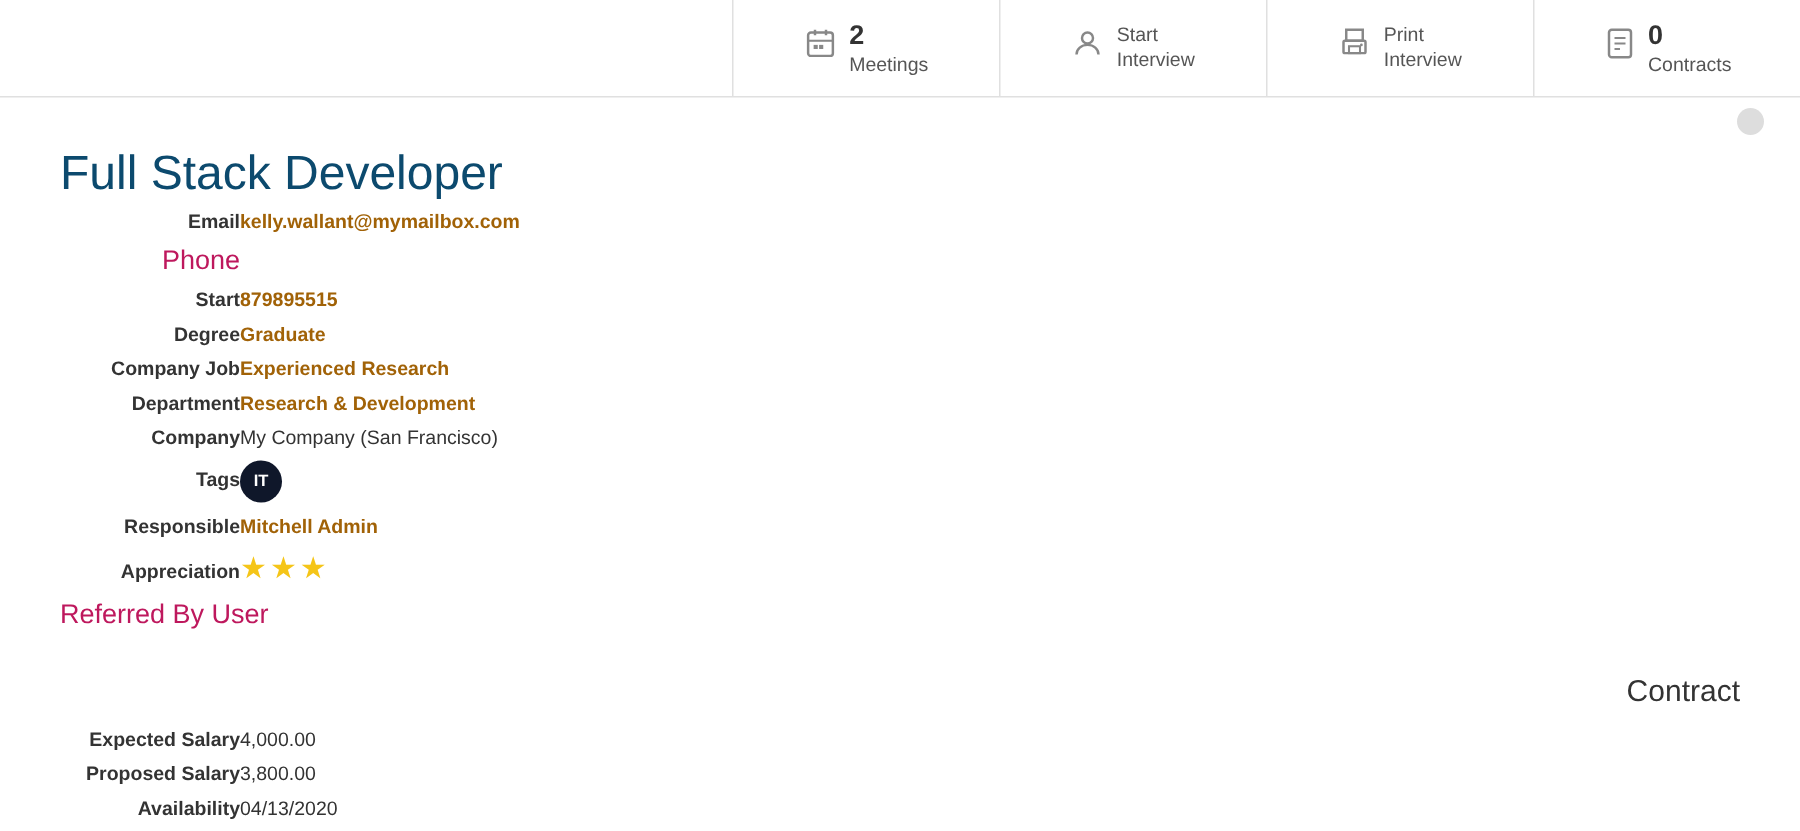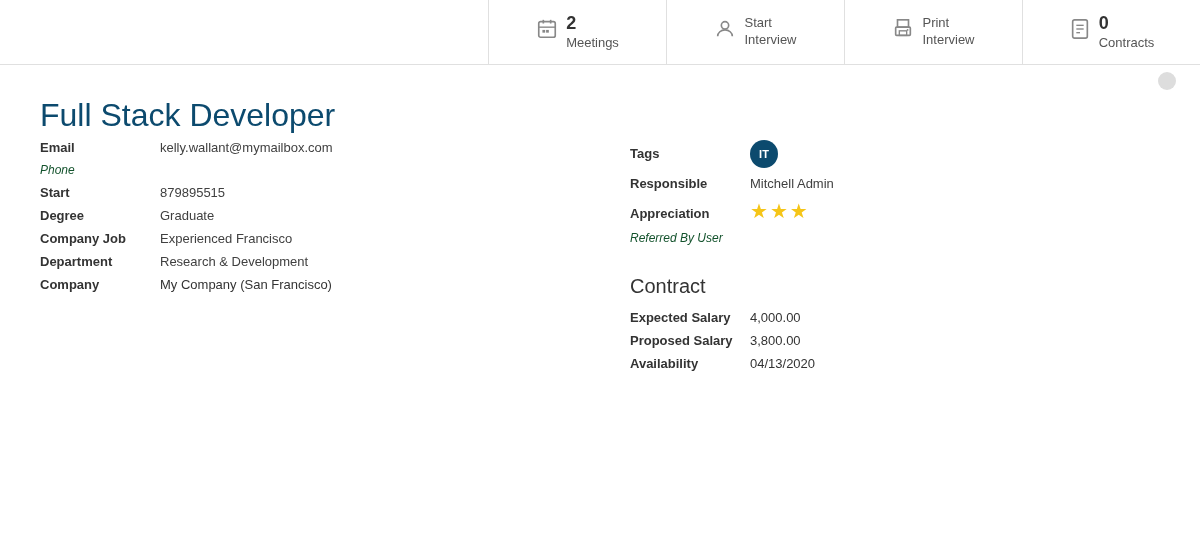--- a/index.html
+++ b/index.html
@@ -43,22 +43,23 @@
     .applicant-name {
       font-size: 16px;
       font-weight: 500;
       color: #333;
       margin-bottom: 28px;
     }
 
     
     .info-grid {
       display: grid;
-      grid-template-columns: 1fr 1fr;
+      grid-template-columns: 1fr;
       gap: 0 60px;
+      text-align: right;
     }
 
     
     .section-title {
       font-size: 20px;
       font-weight: 400;
       color: #333;
       margin-bottom: 12px;
       margin-top: 30px;
     }
@@ -70,38 +71,38 @@
       margin-bottom: 8px;
     }
     .field-label {
       font-weight: 700;
       color: #333;
       min-width: 120px;
       font-size: 13px;
     }
     .field-label-light {
       font-weight: 400;
-      color: #14532d;
+      color: #be185d;
       min-width: 120px;
-      font-size: 12px;
-      font-style: italic;
+      font-size: 18px;
     }
     .field-value {
       color: #333;
       font-size: 13px;
     }
     .field-value-link {
-      color: #404040;
+      color: #a16207;
       font-size: 13px;
       cursor: pointer;
+      font-weight: bold;
     }
 
     
     .tag-badge {
-      background: #0c4a6e;
+      background: #0f172a;
       color: #fff;
       border-radius: 50%;
       width: 28px;
       height: 28px;
       display: inline-flex;
       align-items: center;
       justify-content: center;
       font-size: 11px;
       font-weight: 700;
     }
@@ -218,21 +219,21 @@
         </div>
 
         <div class="field-row">
           <span class="field-label">Degree</span>
           <span class="field-value-link">Graduate</span>
         </div>
 
 
         <div class="field-row">
           <span class="field-label">Company Job</span>
-          <span class="field-value-link">Experienced Francisco</span>
+          <span class="field-value-link">Experienced Research</span>
         </div>
         <div class="field-row">
           <span class="field-label">Department</span>
           <span class="field-value-link">Research &amp; Development</span>
         </div>
         <div class="field-row">
           <span class="field-label">Company</span>
           <span class="field-value">My Company (San Francisco)</span>
         </div>
       </div>

